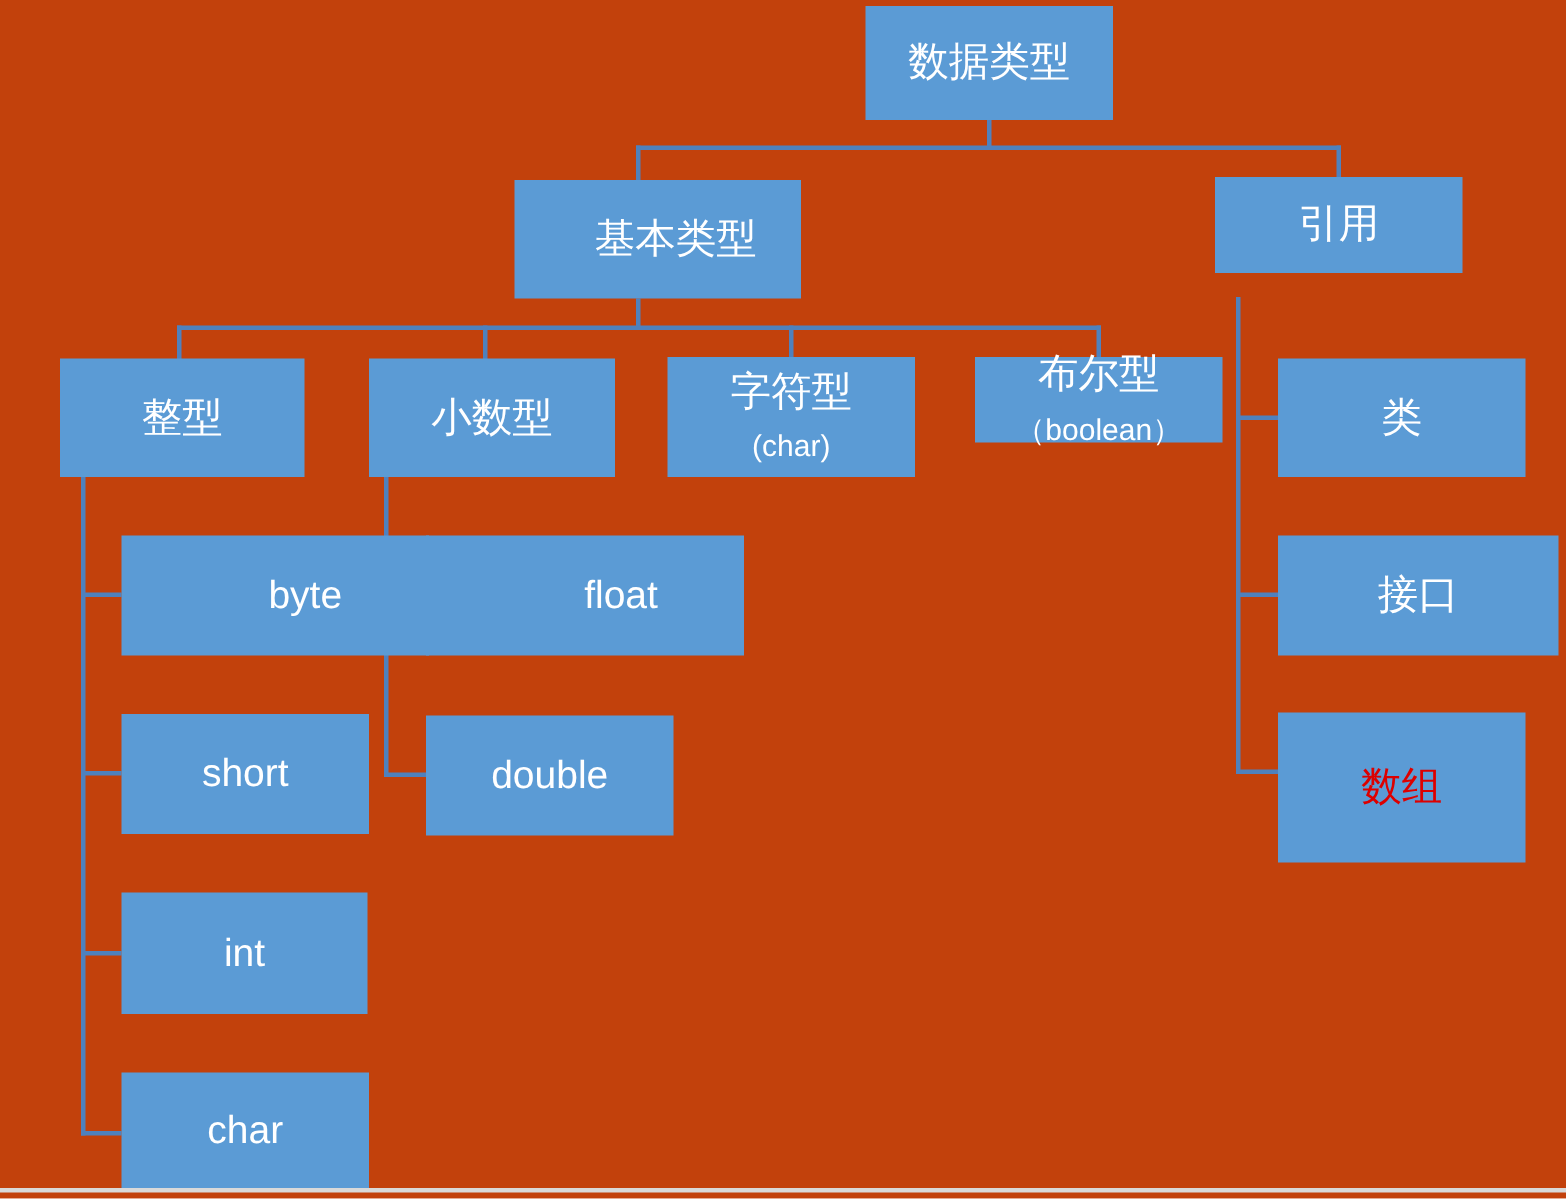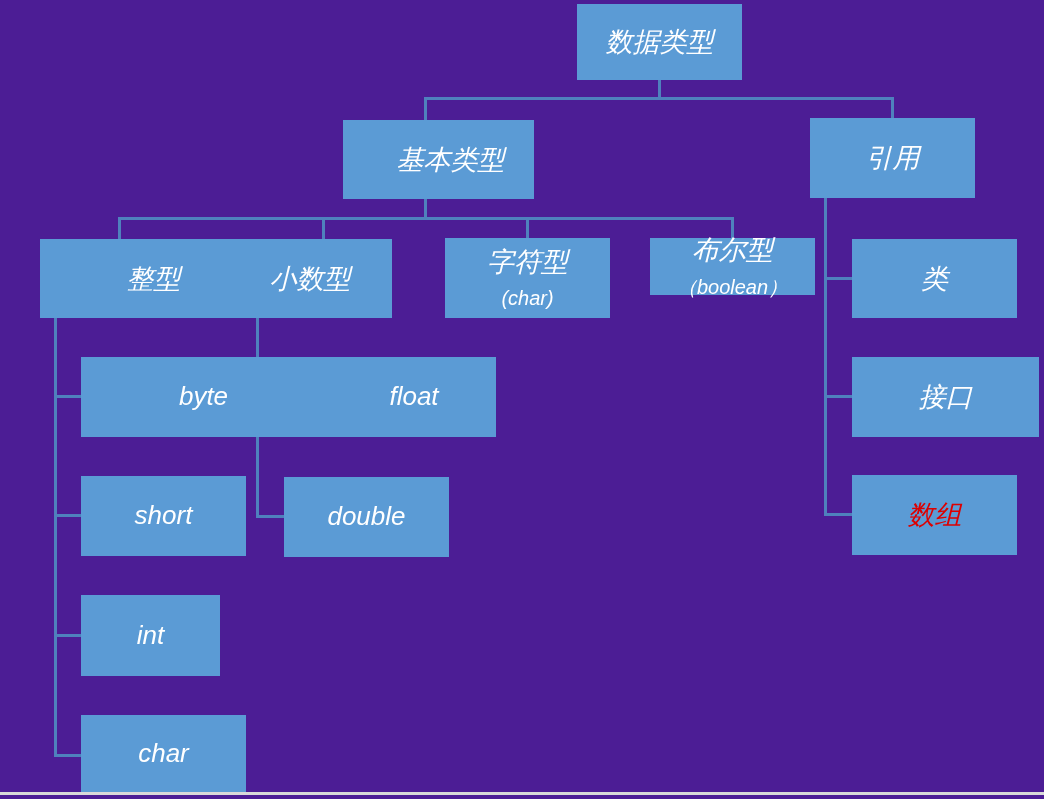--- a/index.html
+++ b/index.html
@@ -1,54 +1,53 @@
 <!DOCTYPE html>
 <html style="--box-fill: #5b9bd5; --connector: #4f81bd; --label-text: #ffffff; --array-label: #dd0000; --watermark-color: #e3e3e3; --page-edge: #d9d9d9;"><head>
 <meta charset="utf-8">
 <style>
   html,body{margin:0;padding:0;background:#ffffff;}
   #stage{
     position:relative;
     width:1044px;height:799px;
-    background:#4c1d95;
+    background:#c2410c;
     overflow:hidden;
     font-family:"Liberation Sans","DejaVu Sans",sans-serif;
-    font-style:italic;
   }
   .node{
     position:absolute;
     background:var(--box-fill,#5b9bd5);
     color:var(--label-text,#ffffff);
     display:flex;flex-direction:column;
     align-items:center;justify-content:center;
     text-align:center;
     line-height:1.15;
   }
   .cjk{font-family:"DejaVu Serif","Liberation Serif",serif;font-size:27px;}
   .latin{font-family:"Liberation Sans","DejaVu Sans",sans-serif;font-size:26px;}
   .subline{font-family:"Liberation Sans","DejaVu Sans",sans-serif;font-size:20px;margin-top:10px;}
   .sub-cjk-paren{font-family:"Liberation Sans","DejaVu Serif",sans-serif;}
   .line{position:absolute;background:var(--connector,#4f81bd);}
   #n-array .cjk{color:var(--array-label,#dd0000);}
   
   #n-root      {left:577px;top:4px;  width:165px;height:76px;}
   #n-basic     {left:343px;top:120px;width:167px;height:79px;padding-left:24px;}
-  #n-reference {left:810px;top:118px;width:165px;height:80px;}
-  #n-integer   {left:40px; top:239px;width:163px;height:79px;padding-left:32px;}
-  #n-decimal   {left:228px;top:239px;width:164px;height:79px;}
+  #n-reference {left:810px;top:118px;width:165px;height:64px;}
+  #n-integer   {left:40px; top:239px;width:163px;height:79px;}
+  #n-decimal   {left:246px;top:239px;width:164px;height:79px;}
   #n-char      {left:445px;top:238px;width:165px;height:80px;}
   #n-boolean   {left:650px;top:238px;width:165px;height:57px;}
   #n-class     {left:852px;top:239px;width:165px;height:79px;}
   #n-byte      {left:81px; top:357px;width:165px;height:80px;padding-left:40px;}
   #n-float     {left:284px;top:357px;width:164px;height:80px;padding-left:48px;}
   #n-interface {left:852px;top:357px;width:187px;height:80px;}
   #n-short     {left:81px; top:476px;width:165px;height:80px;}
   #n-double    {left:284px;top:477px;width:165px;height:80px;}
-  #n-array     {left:852px;top:475px;width:165px;height:80px;align-items:center;}
-  #n-int       {left:81px; top:595px;width:139px;height:81px;}
+  #n-array     {left:852px;top:475px;width:165px;height:100px;align-items:center;}
+  #n-int       {left:81px; top:595px;width:164px;height:81px;}
   #n-long      {left:81px; top:715px;width:165px;height:78px;}
   #watermark{
     position:absolute;top:769px;right:11px;
     font-family:"Liberation Sans","DejaVu Sans",sans-serif;
     font-size:16px;letter-spacing:0.5px;
     color:var(--watermark-color,#e3e3e3);
     white-space:nowrap;
   }
   #page-edge{
     position:absolute;left:0;top:792px;width:1044px;height:3px;

